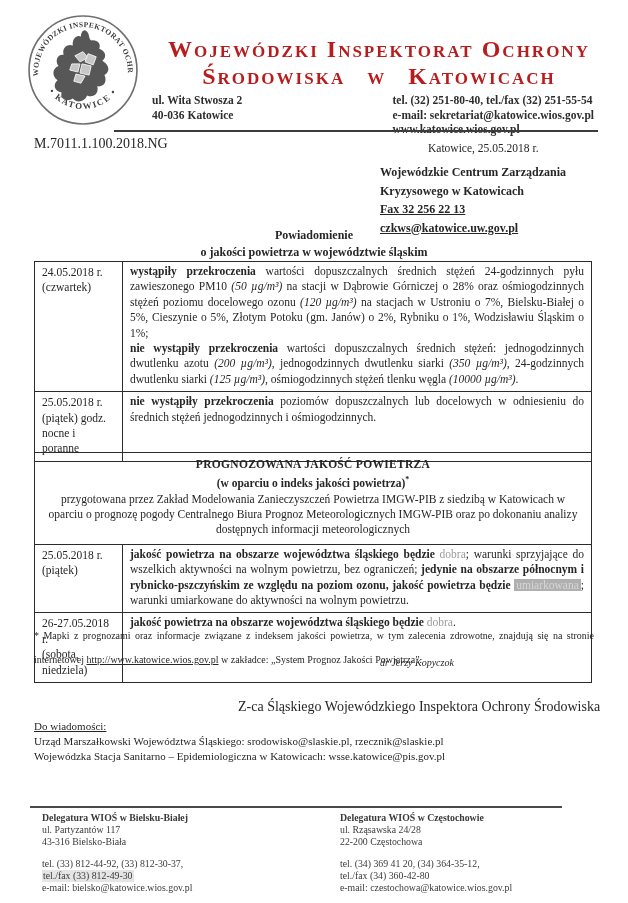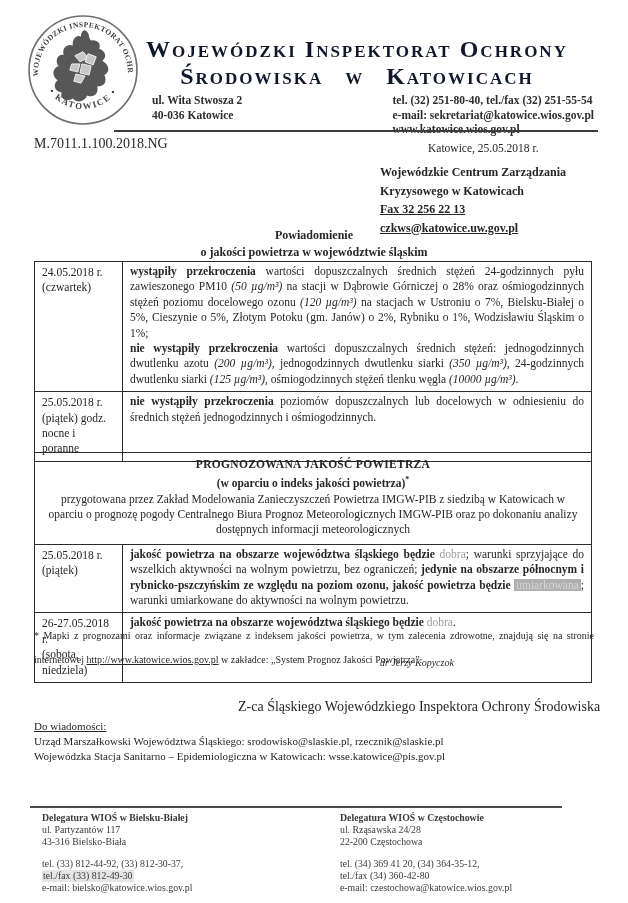--- a/index.html
+++ b/index.html
@@ -15,21 +15,21 @@
   
   .b { font-weight:bold; }
   .i { font-style:italic; }
   .u { text-decoration:underline; }
   .gray { color:#9b9b9b; }
   .hl { background:#b0b0b0; color:#d6d6d6; padding:0 2px;margin-top:37px; }
   .rpar { text-align:justify; }
 
   
   .logo { left:26px; top:12px; width:114px; height:116px; }
-  .masthead { left:134px; top:36px; width:446px; text-align:center; color:#0f172a; }
+  .masthead { left:156px; top:36px; width:446px; text-align:center; color:#b91c1c; }
   .masthead .l1 { font-variant:small-caps; font-weight:bold; font-size:24px; letter-spacing:2px; line-height:26px; white-space:nowrap; }
   .masthead .l2 { font-variant:small-caps; font-weight:bold; font-size:24px; letter-spacing:2px; word-spacing:14px; line-height:28px; white-space:nowrap; }
   .addr-row { left:152px; top:93px; width:442px; display:flex; justify-content:space-between; font-weight:bold; font-size:11.5px; line-height:14.5px; color:#2d2d2d; }
   .head-rule { left:114px; top:130px; width:484px; border-top:2px solid #3c3c3c; }
 
   .ref-number { left:34px; top:136px; font-size:14px; }
   .place-date { left:428px; top:142px; font-size:11.5px; }
 
   .recipient { left:380px; top:163px; font-weight:bold; font-size:12px; line-height:18.5px; }
 

